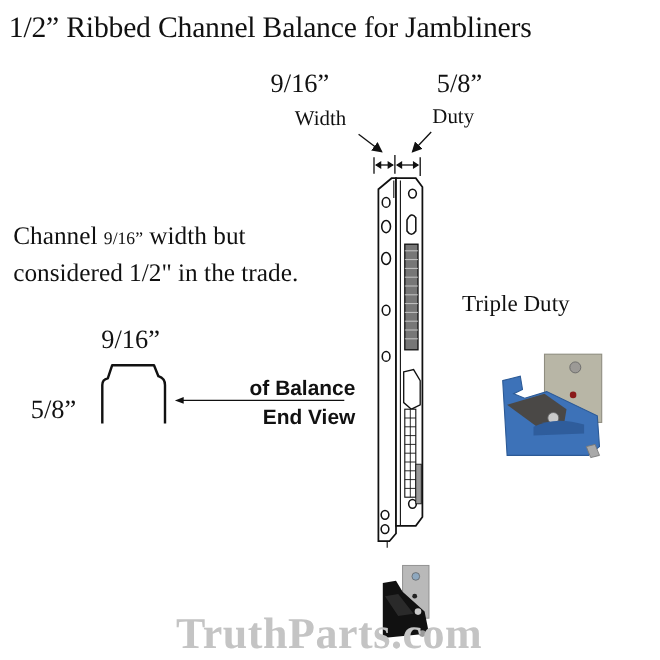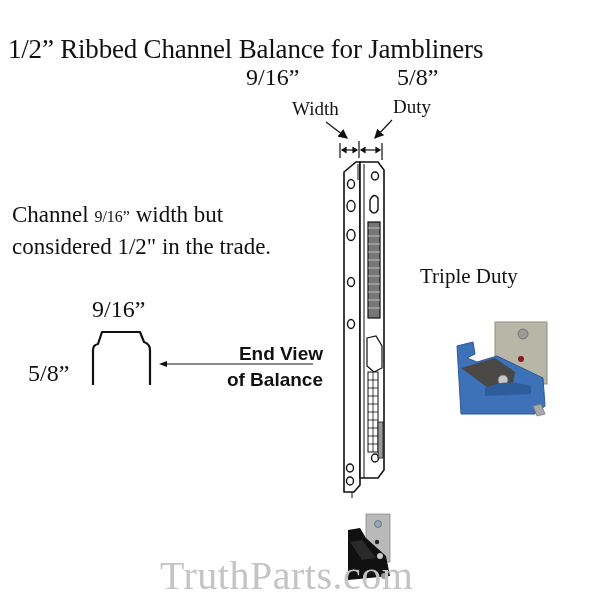--- a/index.html
+++ b/index.html
@@ -1,31 +1,31 @@
 <!DOCTYPE html>
 <html><head>
 <meta charset="utf-8">
 <style>
   html, body { margin: 0; padding: 0; background: #ffffff; }
   body { width: 600px; height: 600px; position: relative; overflow: hidden;
          font-family: "Liberation Serif", "DejaVu Serif", serif; color: #111; }
   .abs { position: absolute; }
-  .title { left: 8px; top: 10px; font-size: 27px; white-space: nowrap; letter-spacing: -0.2px; margin-top: 24px; }
+  .title { left: 8px; top: 10px; font-size: 27px; white-space: nowrap; letter-spacing: -0.2px; }
   .dim-top-w { left: 246px; top: 64px; font-size: 24px; }
   .dim-top-d { left: 397px; top: 64px; font-size: 24px; }
-  .lbl-width { left: 268px; top: 98px; font-size: 19px; margin-left: 24px; }
+  .lbl-width { left: 268px; top: 98px; font-size: 19px; }
   .lbl-depth { left: 393px; top: 96px; font-size: 19px; }
   .note { left: 12px; top: 200px; font-size: 23px; line-height: 30px; width: 330px; }
   .note .small { font-size: 16px; }
   .ev-w { left: 92px; top: 296px; font-size: 24px; }
   .ev-d { left: 28px; top: 360px; font-size: 24px; }
   .endview-label { left: 205px; top: 341px; font-family: "Liberation Sans", "DejaVu Sans", sans-serif;
                    font-weight: bold; font-size: 19px; line-height: 26px; text-align: right; width: 118px; }
   .triple { left: 420px; top: 264px; font-size: 21px; white-space: nowrap; }
-  .watermark { left: 160px; top: 552px; font-size: 40px; color: #c4c4c4; white-space: nowrap; letter-spacing: 0.5px; }
+  .watermark { left: 160px; top: 552px; font-size: 40px; color: #c4c4c4; white-space: nowrap; letter-spacing: 0.5px; font-weight: bold; }
   svg { position: absolute; overflow: visible; }
 </style>
 </head>
 <body>
 
 <div class="abs title">1/2” Ribbed Channel Balance for Jambliners</div>
 
 <div class="abs dim-top-w">9/16”</div>
 <div class="abs dim-top-d">5/8”</div>
 <div class="abs lbl-width">Width</div>
@@ -116,22 +116,22 @@
 <div class="abs ev-w">9/16”</div>
 <div class="abs ev-d">5/8”</div>
 <svg style="left:88px;top:330px;width:70px;height:60px;" viewBox="0 0 70 60">
   <path d="M5,55 L5,20 Q5,15 10,14 L14,2 L52,2 L56,12 Q62,14 62,20 L62,55" fill="none" stroke="#111" stroke-width="2.2" stroke-linejoin="round"></path>
 </svg>
 <svg style="left:155px;top:355px;width:160px;height:20px;">
   <line x1="158" y1="9" x2="10" y2="9" stroke="#111" stroke-width="1"></line>
   <path d="M4,9 L12,6 L12,12 Z" fill="#111"></path>
 </svg>
 <div class="abs endview-label">
+  <div>of Balance</div>
   <div>End View</div>
-  <div>of Balance</div>
 </div>
 
 <div class="abs triple">Triple Duty</div>
 <svg style="left:455px;top:318px;width:100px;height:100px;" viewBox="0 0 100 100">
   <rect x="40" y="4" width="52" height="62" fill="#b8b6a6" stroke="#8f8d80" stroke-width="1"></rect>
   <circle cx="68" cy="16" r="5" fill="#9c9a96" stroke="#666" stroke-width="0.8"></circle>
   <circle cx="66" cy="41" r="3" fill="#8a1a1a"></circle>
   <path d="M2,28 L18,24 L20,36 L12,40 L22,44 L42,38 L88,60 L90,88 L80,96 L6,96 Z" fill="#3d72b8" stroke="#2c5a96" stroke-width="1"></path>
   <path d="M6,50 L40,40 L60,54 L58,66 L36,72 Z" fill="#4a4846"></path>
   <circle cx="48" cy="62" r="5" fill="#c9c9c9" stroke="#666" stroke-width="0.8"></circle>

